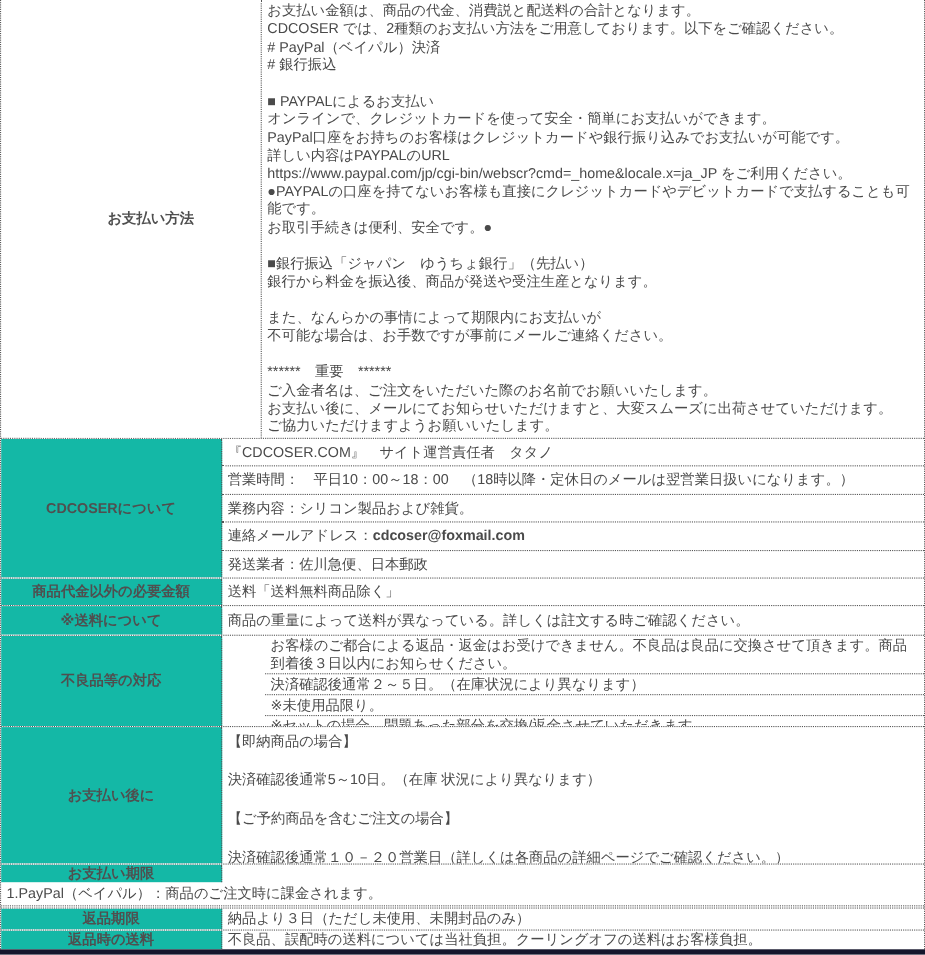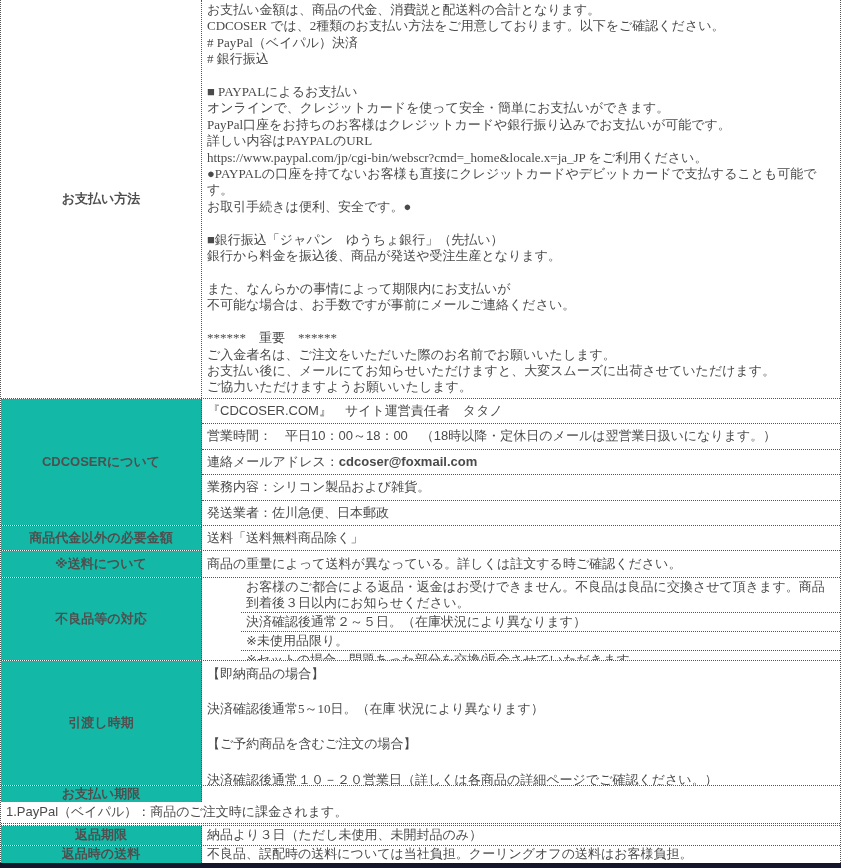--- a/index.html
+++ b/index.html
@@ -36,33 +36,33 @@
     background: #14b8a6;
     border-right: 1px dotted #555;
     display: flex;
     align-items: center;
     justify-content: center;
     font-weight: bold;
     color: #4f4f4f;
     text-align: center;
     padding: 0 4px;
   }
-  .row-payment .hdr { background: #ffffff; }
+  .row-payment .hdr { background: #ffffff; margin-left: 36px; }
   .content {
     flex: 1;
     min-width: 0;
     box-sizing: border-box;
     display: flex;
     flex-direction: column;
   }
   .cell {
     box-sizing: border-box;
     padding: 2px 8px 2px 5px;
   }
-  .pre { white-space: pre-line; font-family: Liberation Serif, serif; }
+  .pre { white-space: pre-line; }
   .subcell {
     box-sizing: border-box;
     flex: 1;
     display: flex;
     align-items: center;
     padding: 2px 8px 2px 5px;
   }
   .subcell + .subcell { border-top: 1px dotted #555; }
   .subcell-top {
     flex: none;
@@ -126,25 +126,25 @@
 お支払い後に、メールにてお知らせいただけますと、大変スムーズに出荷させていただけます。
 ご協力いただけますようお願いいたします。</div>
       </div>
     </div>
 
     <div class="row row-about">
       <div class="hdr">CDCOSERについて</div>
       <div class="content">
         <div class="subcell">『CDCOSER.COM』　サイト運営責任者　タタノ</div>
         <div class="subcell">営業時間：　平日10：00～18：00　（18時以降・定休日のメールは翌営業日扱いになります。）</div>
+        <div class="subcell">業務内容：シリコン製品および雑貨。</div>
         <div class="subcell">
           <span>連絡メールアドレス：</span>
           <span class="email">cdcoser@foxmail.com</span>
         </div>
-        <div class="subcell">業務内容：シリコン製品および雑貨。</div>
         <div class="subcell">発送業者：佐川急便、日本郵政</div>
       </div>
     </div>
 
     <div class="row row-extra">
       <div class="hdr">商品代金以外の必要金額</div>
       <div class="content">
         <div class="cell">送料「送料無料商品除く」</div>
       </div>
     </div>
@@ -160,21 +160,21 @@
       <div class="hdr">不良品等の対応</div>
       <div class="content">
         <div class="subcell subcell-top">お客様のご都合による返品・返金はお受けできません。不良品は良品に交換させて頂きます。商品到着後３日以内にお知らせください。</div>
         <div class="subcell subcell-top">決済確認後通常２～５日。（在庫状況により異なります）</div>
         <div class="subcell subcell-top">※未使用品限り。</div>
         <div class="subcell subcell-top">※セットの場合、問題あった部分を交換/返金させていただきます。</div>
       </div>
     </div>
 
     <div class="row row-delivery">
-      <div class="hdr">引渡し時期</div>
+      <div class="hdr">お支払い後に</div>
       <div class="content">
         <div class="cell pre">【即納商品の場合】
 
 決済確認後通常5～10日。（在庫 状況により異なります）
 
 【ご予約商品を含むご注文の場合】
 
 決済確認後通常１０－２０営業日（詳しくは各商品の詳細ページでご確認ください。）</div>
       </div>
     </div>

